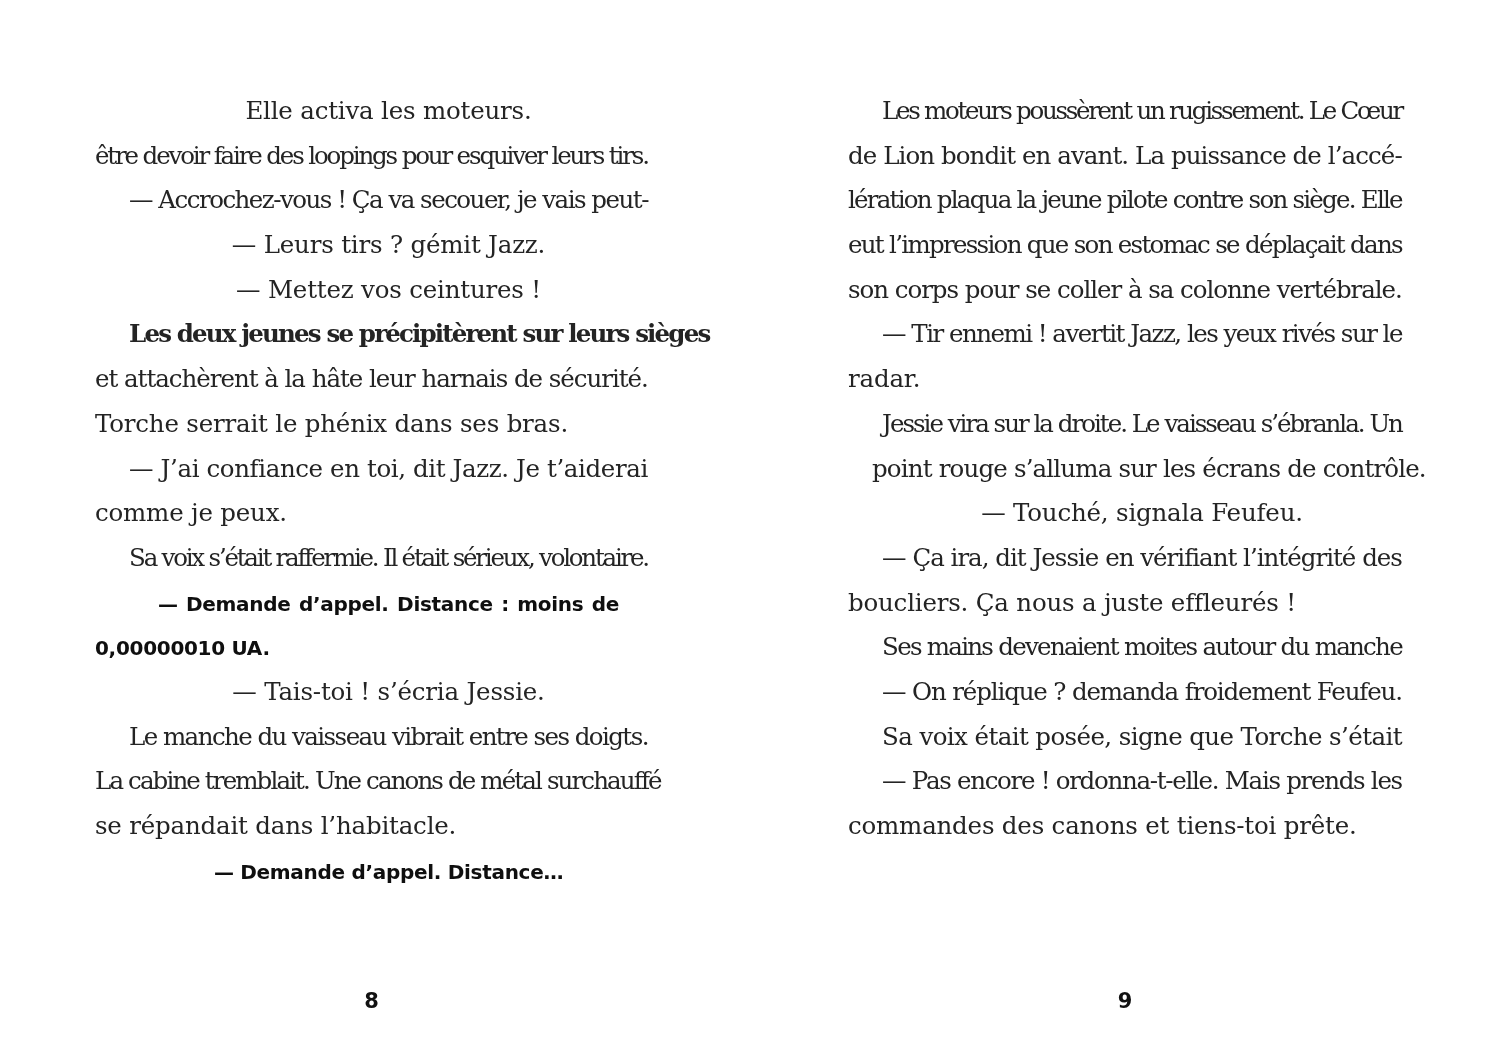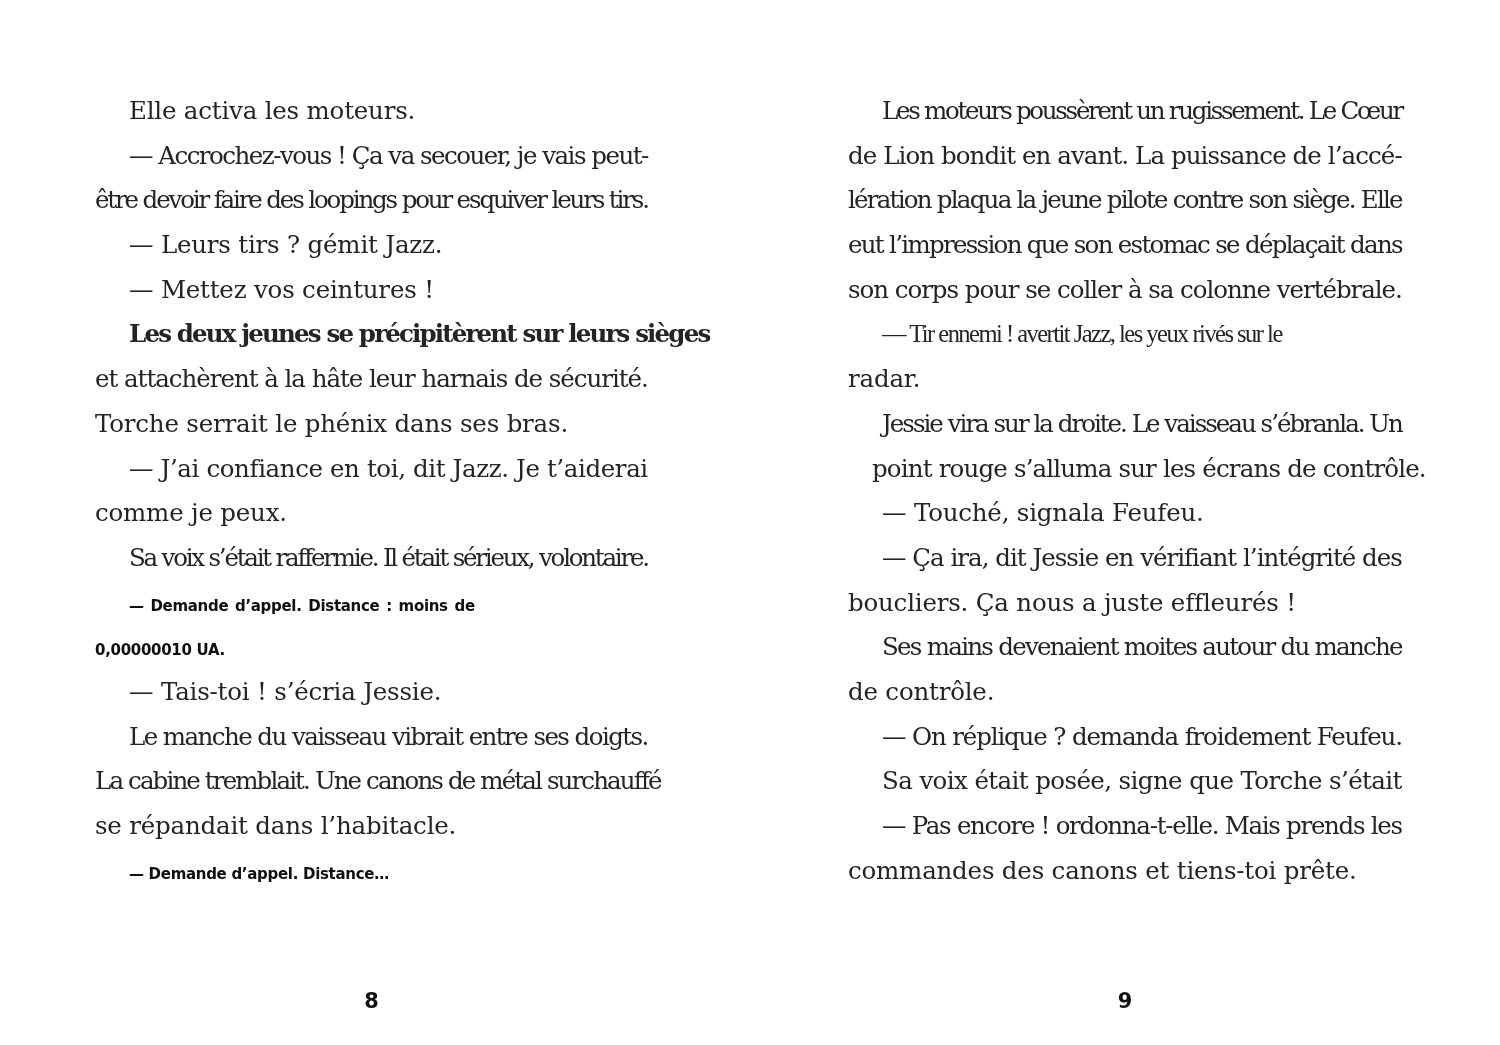--- a/index.html
+++ b/index.html
@@ -13,46 +13,46 @@
   .spread{position:absolute;inset:0;background:#ffffff;}
   .col{position:absolute;top:89px;}
   .col-left{left:95px;width:553px;}
   .col-right{left:848px;width:554px;}
   .ln{
     height:44.7px;line-height:44.7px;
     white-space:nowrap;overflow:visible;
     font-size:24.5px;color:#242424;
     letter-spacing:-0.2px;
   }
-  .ln.indent{padding-left:34px;}
+  .ln.indent{padding-left:34px;text-align:center;}
   .ln.robot span{
     font-family:"DejaVu Sans", sans-serif;
     font-weight:700;
-    font-size:15px;
+    font-size:20px;
     color:#0f0f0f;
     letter-spacing:-0.3px;
   }
   .pageno{
     position:absolute;top:986px;height:30px;line-height:30px;
     text-align:center;
     font-family:"DejaVu Sans", sans-serif;
     font-weight:700;font-size:21px;color:#111111;
   }
   .pageno-left{left:95px;width:553px;}
   .pageno-right{left:848px;width:554px;}
 </style>
 </head>
 <body>
 
 <div class="spread">
 
   <div class="col col-left">
       <div class="ln indent"><span>Elle activa les moteurs.</span></div>
+      <div class="ln"><span style="letter-spacing: -2.14687px;">être devoir faire des loopings pour esquiver leurs tirs.</span></div>
       <div class="ln indent"><span style="letter-spacing: -1.51121px;">— Accrochez-vous ! Ça va secouer, je vais peut-</span></div>
-      <div class="ln"><span style="letter-spacing: -2.14687px;">être devoir faire des loopings pour esquiver leurs tirs.</span></div>
       <div class="ln indent"><span>— Leurs tirs ? gémit Jazz.</span></div>
       <div class="ln indent"><span>— Mettez vos ceintures !</span></div>
       <div class="ln indent"><span style="letter-spacing: -1.83431px; font-weight: bold;">Les deux jeunes se précipitèrent sur leurs sièges</span></div>
       <div class="ln"><span style="letter-spacing: -1.03029px;">et attachèrent à la hâte leur harnais de sécurité.</span></div>
       <div class="ln"><span>Torche serrait le phénix dans ses bras.</span></div>
       <div class="ln indent"><span style="letter-spacing: -0.392663px;">— J’ai confiance en toi, dit Jazz. Je t’aiderai</span></div>
       <div class="ln"><span>comme je peux.</span></div>
       <div class="ln indent"><span style="letter-spacing: -2.21847px;">Sa voix s’était raffermie. Il était sérieux, volontaire.</span></div>
       <div class="ln indent robot"><span style="word-spacing: 1.77604px;">— Demande d’appel. Distance : moins de</span></div>
       <div class="ln robot"><span>0,00000010 UA.</span></div>
@@ -62,29 +62,28 @@
       <div class="ln"><span>se répandait dans l’habitacle.</span></div>
       <div class="ln indent robot"><span>— Demande d’appel. Distance…</span></div>
     </div>
 
   <div class="col col-right">
       <div class="ln indent"><span style="letter-spacing: -2.28055px;">Les moteurs poussèrent un rugissement. Le Cœur</span></div>
       <div class="ln"><span style="letter-spacing: -0.920878px;">de Lion bondit en avant. La puissance de l’accé-</span></div>
       <div class="ln"><span style="letter-spacing: -1.75796px;">lération plaqua la jeune pilote contre son siège. Elle</span></div>
       <div class="ln"><span style="letter-spacing: -1.70472px;">eut l’impression que son estomac se déplaçait dans</span></div>
       <div class="ln"><span style="letter-spacing: -1.03711px; text-align: center;">son corps pour se coller à sa colonne vertébrale.</span></div>
-      <div class="ln indent"><span style="letter-spacing: -1.5169px; font-family: Liberation Serif, serif;">— Tir ennemi ! avertit Jazz, les yeux rivés sur le</span></div>
+      <div class="ln indent"><span style="letter-spacing: -1.5169px;">— Tir ennemi ! avertit Jazz, les yeux rivés sur le</span></div>
       <div class="ln"><span>radar.</span></div>
       <div class="ln indent"><span style="letter-spacing: -1.98621px; margin-top: 48px;">Jessie vira sur la droite. Le vaisseau s’ébranla. Un</span></div>
       <div class="ln"><span style="letter-spacing: -0.833444px; margin-left: 24px;">point rouge s’alluma sur les écrans de contrôle.</span></div>
       <div class="ln indent"><span>— Touché, signala Feufeu.</span></div>
       <div class="ln indent"><span style="letter-spacing: -0.993164px;">— Ça ira, dit Jessie en vérifiant l’intégrité des</span></div>
       <div class="ln"><span>boucliers. Ça nous a juste effleurés !</span></div>
       <div class="ln indent"><span style="letter-spacing: -1.72601px;">Ses mains devenaient moites autour du manche</span></div>
-      <div class="ln"><span>de contrôle.</span></div>
       <div class="ln indent"><span style="letter-spacing: -1.14291px;">— On réplique ? demanda froidement Feufeu.</span></div>
       <div class="ln indent"><span style="letter-spacing: -0.600143px;">Sa voix était posée, signe que Torche s’était</span></div>
       <div class="ln indent"><span style="letter-spacing: -1.29201px;">— Pas encore ! ordonna-t-elle. Mais prends les</span></div>
       <div class="ln"><span>commandes des canons et tiens-toi prête.</span></div>
     </div>
 
   <div class="pageno pageno-left">8</div>
 
   <div class="pageno pageno-right">9</div>
 

